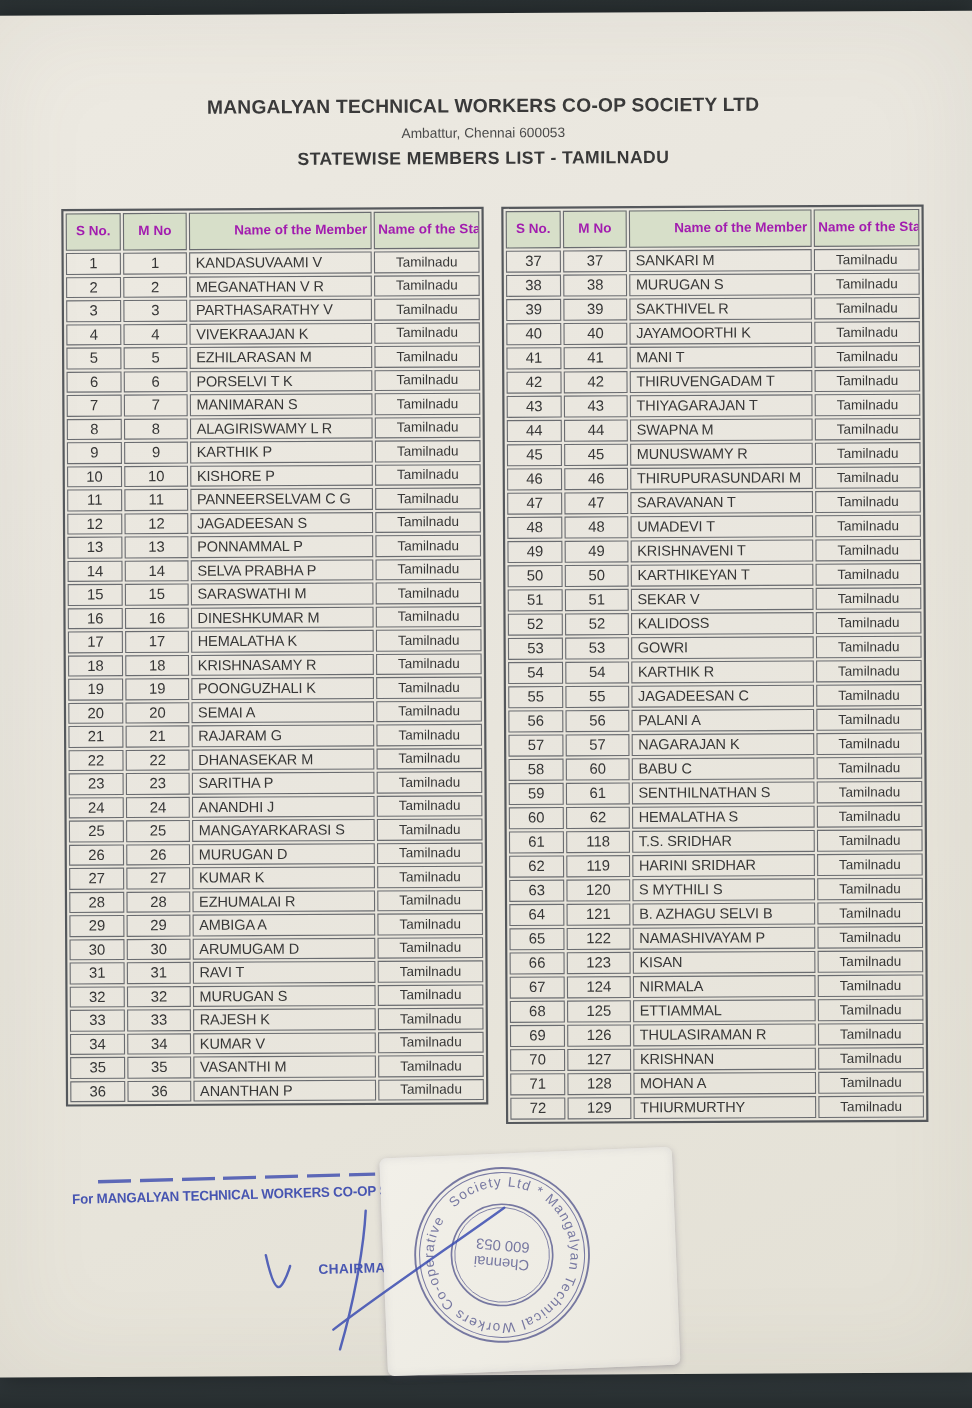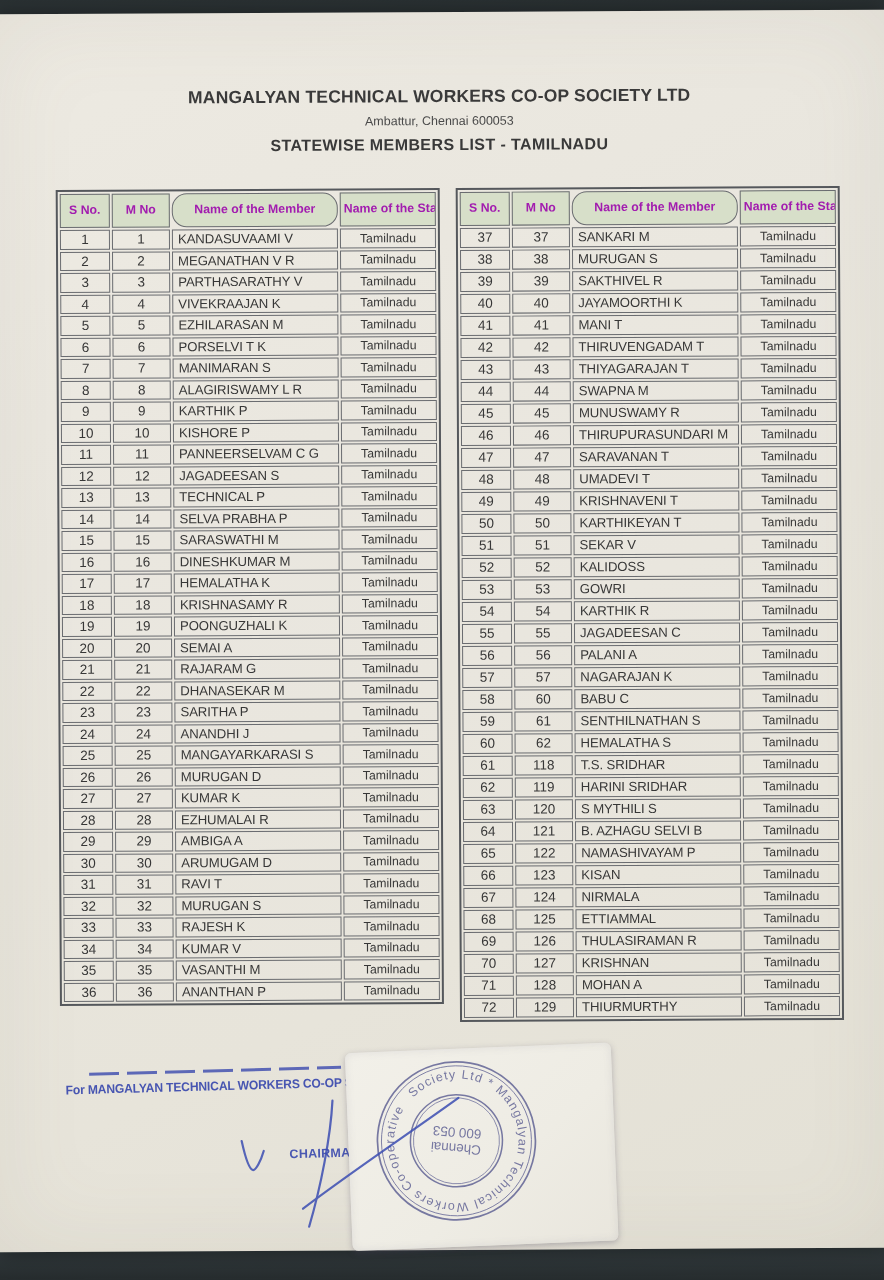--- a/index.html
+++ b/index.html
@@ -39,21 +39,21 @@
     height:30px;padding:1px 3px;line-height:1.1;
   }
   table.members td{color:#373737;background:rgba(255,255,255,0.06);padding:0 5px;line-height:1;}
   .tbl-left td{height:17.5px;}
   .tbl-right td{height:18px;}
   td.c0,td.c1{text-align:center;font-size:13.5px;}
   td.c2{text-align:left;font-size:13.2px;letter-spacing:-0.1px;}
   td.c3{text-align:center;font-size:12.3px;}
   th.h0{width:42px;}
   th.h1{width:50px;margin-top:24px;}
-  th.h2{width:158px;text-align:center;border-radius:15px;}
+  th.h2{width:158px;text-align:right;}
   th.h3{width:88px;}
   
   .auth-stamp{
     position:absolute;left:70px;top:1056px;width:310px;height:110px;
     transform:rotate(-1.3deg);color:#3a49ae;
   }
   .auth-dash{
     width:252px;height:2.5px;margin-left:24px;opacity:.8;
     background:repeating-linear-gradient(90deg,#3a49ae 0 30px,transparent 30px 38px);
   }
@@ -161,21 +161,21 @@
         </tr>
         <tr>
           <td class="c0">12</td>
           <td class="c1">12</td>
           <td class="c2">JAGADEESAN S</td>
           <td class="c3">Tamilnadu</td>
         </tr>
         <tr>
           <td class="c0">13</td>
           <td class="c1">13</td>
-          <td class="c2">TECHNICAL P</td>
+          <td class="c2">PONNAMMAL P</td>
           <td class="c3">Tamilnadu</td>
         </tr>
         <tr>
           <td class="c0">14</td>
           <td class="c1">14</td>
           <td class="c2">SELVA PRABHA P</td>
           <td class="c3">Tamilnadu</td>
         </tr>
         <tr>
           <td class="c0">15</td>

